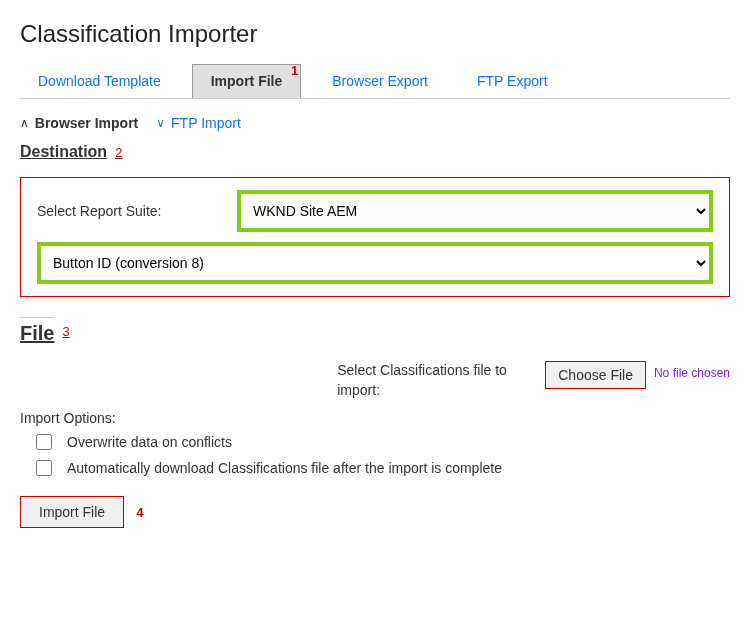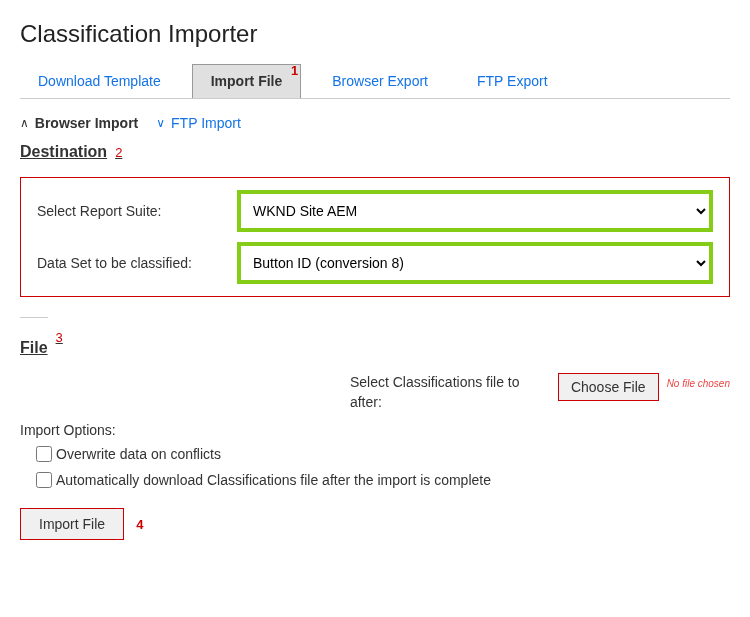--- a/index.html
+++ b/index.html
@@ -111,26 +111,26 @@
       font-size: 14px;
       border: 4px solid #84cc16;
       background: #fff;
       appearance: auto;
       cursor: pointer;
     }
     .file-section {
       margin-bottom: 20px;
     }
     .file-title {
-      font-size: 16px;
+      font-size: 20px;
       font-weight: bold;
       color: #333;
       margin-bottom: 8px;
       border-top: 1px solid #ccc;
-      padding-top: 21px;
+      padding-top: 4px;
     }
     .file-row {
       display: flex;
       align-items: flex-start;
       margin-bottom: 10px;
       gap: 8px;
       justify-content: flex-end;
     }
     .file-label {
       width: 200px;
@@ -141,35 +141,34 @@
     .choose-file-btn {
       padding: 5px 12px;
       font-size: 14px;
       background: #f0f0f0;
       border: 1.5px solid #c00;
       cursor: pointer;
       color: #333;
       white-space: nowrap;
     }
     .no-file-text {
-      color: #ef4444;
-      font-size: 10px;
+      color: #6d28d9;
+      font-size: 12px;
       padding-top: 5px;
-      font-style: italic;
     }
     .import-options-label {
       color: #333;
       font-size: 14px;
       margin-bottom: 20px;
       margin-left: 0;
     }
     .checkbox-row {
       display: flex;
       align-items: flex-end;
-      gap: 4px;
+      gap: 15px;
       margin-bottom: 10px;
       margin-left: 16px;
     }
     .checkbox-row input[type="checkbox"] {
       width: 16px;
       height: 16px;
       cursor: pointer;
       border: 1px solid #777;
       appearance: auto;
     }
@@ -237,35 +236,34 @@
   <div class="destination-title-row">
     <span class="destination-title">Destination</span>
     <span class="step-inline">2</span>
   </div>
   <div class="destination-box">
     <div class="form-row">
       <label class="form-label">Select Report Suite:</label>
       <select class="form-select"><option>WKND Site AEM</option></select>
     </div>
     <div class="form-row">
-      <label class="form-label">Data Set to be classified:</label>
       <select class="form-select"><option>Button ID (conversion 8)</option></select>
     </div>
   </div>
 </div>
 
 <div class="file-section">
   <div class="destination-title-row">
     <span class="file-title">File</span>
     <span class="step-inline">3</span>
   </div>
   <div class="file-row">
     <div class="file-label">
       <span>Select Classifications file to</span><br>
-      <span>after:</span>
+      <span>import:</span>
     </div>
     <button class="choose-file-btn">Choose File</button>
     <span class="no-file-text">No file chosen</span>
   </div>
   <div style="margin-bottom:8px;">
     <span class="import-options-label">Import Options:</span>
   </div>
   <div class="checkbox-row">
     <input type="checkbox" style="">
     <label class="checkbox-label">Overwrite data on conflicts</label>

